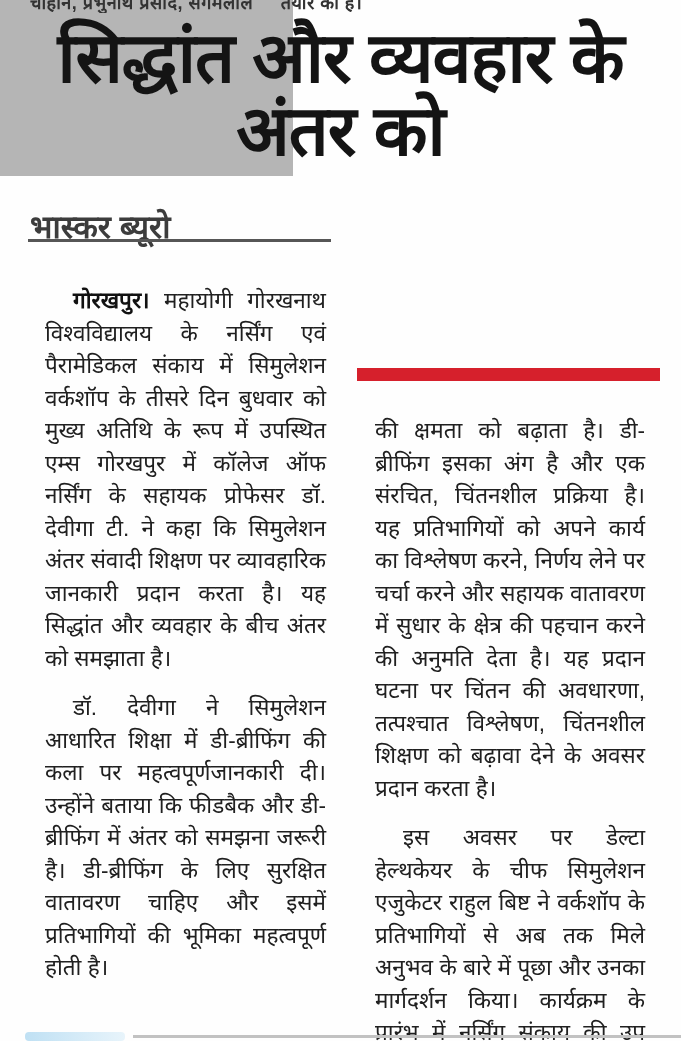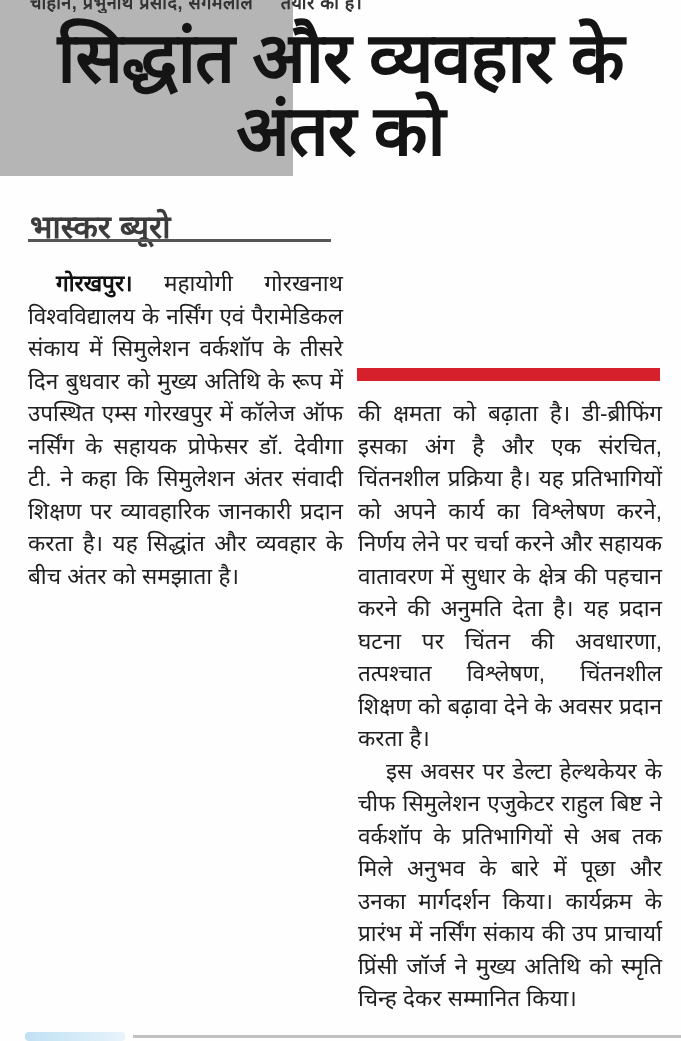--- a/index.html
+++ b/index.html
@@ -51,21 +51,21 @@
   }
   .red-bar{
     position:absolute;left:357px;top:368px;width:303px;height:13px;
   }
   
   .col{
     position:absolute;
     font-size:22.5px;line-height:32.5px;
     text-align:justify;color:#202020;
   }
-  .col p{margin:0;text-indent:28px;}
+  .col p{margin:17px;text-indent:28px;}
   .col p.noindent{text-indent:0;}
   .col .lead{font-weight:bold;color:#111;}
   .col-left{left:28px;top:268px;width:315px;}
   .col-right{left:358px;top:398px;width:304px;}
   
   .bottom-rule{
     position:absolute;left:133px;top:1035px;width:548px;height:3px;background:#c2c2c2;
   }
   .bottom-blue-smudge{
     position:absolute;left:25px;top:1032px;width:100px;height:9px;
@@ -89,20 +89,21 @@
   </div>
 
   <div class="byline">भास्कर ब्यूरो</div>
   <div class="byline-rule"></div>
 
 
   <div class="red-bar" style="background: rgb(214, 32, 44);"></div>
 
   <div class="col col-left">
     <p><span class="lead">गोरखपुर।</span> <span>महायोगी गोरखनाथ विश्वविद्यालय के नर्सिंग एवं पैरामेडिकल संकाय में सिमुलेशन वर्कशॉप के तीसरे दिन बुधवार को मुख्य अतिथि के रूप में उपस्थित एम्स गोरखपुर में कॉलेज ऑफ नर्सिंग के सहायक प्रोफेसर डॉ. देवीगा टी. ने कहा कि सिमुलेशन अंतर संवादी शिक्षण पर व्यावहारिक जानकारी प्रदान करता है। यह सिद्धांत और व्यवहार के बीच अंतर को समझाता है।</span></p>
+    <p>डॉ. देवीगा ने सिमुलेशन आधारित शिक्षा में डी-ब्रीफिंग की कला पर महत्वपूर्णजानकारी दी। उन्होंने बताया कि फीडबैक और डी-ब्रीफिंग में अंतर को समझना जरूरी है। डी-ब्रीफिंग के लिए सुरक्षित वातावरण चाहिए और इसमें प्रतिभागियों की भूमिका महत्वपूर्ण होती है।</p>
   </div>
 
   <div class="col col-right">
     <p class="noindent">की क्षमता को बढ़ाता है। डी-ब्रीफिंग इसका अंग है और एक संरचित, चिंतनशील प्रक्रिया है। यह प्रतिभागियों को अपने कार्य का विश्लेषण करने, निर्णय लेने पर चर्चा करने और सहायक वातावरण में सुधार के क्षेत्र की पहचान करने की अनुमति देता है। यह प्रदान घटना पर चिंतन की अवधारणा, तत्पश्चात विश्लेषण, चिंतनशील शिक्षण को बढ़ावा देने के अवसर प्रदान करता है।</p>
     <p>इस अवसर पर डेल्टा हेल्थकेयर के चीफ सिमुलेशन एजुकेटर राहुल बिष्ट ने वर्कशॉप के प्रतिभागियों से अब तक मिले अनुभव के बारे में पूछा और उनका मार्गदर्शन किया। कार्यक्रम के प्रारंभ में नर्सिंग संकाय की उप प्राचार्या प्रिंसी जॉर्ज ने मुख्य अतिथि को स्मृति चिन्ह देकर सम्मानित किया।</p>
   </div>
 
   <div class="bottom-blue-smudge"></div>
   <div class="bottom-rule"></div>
 

